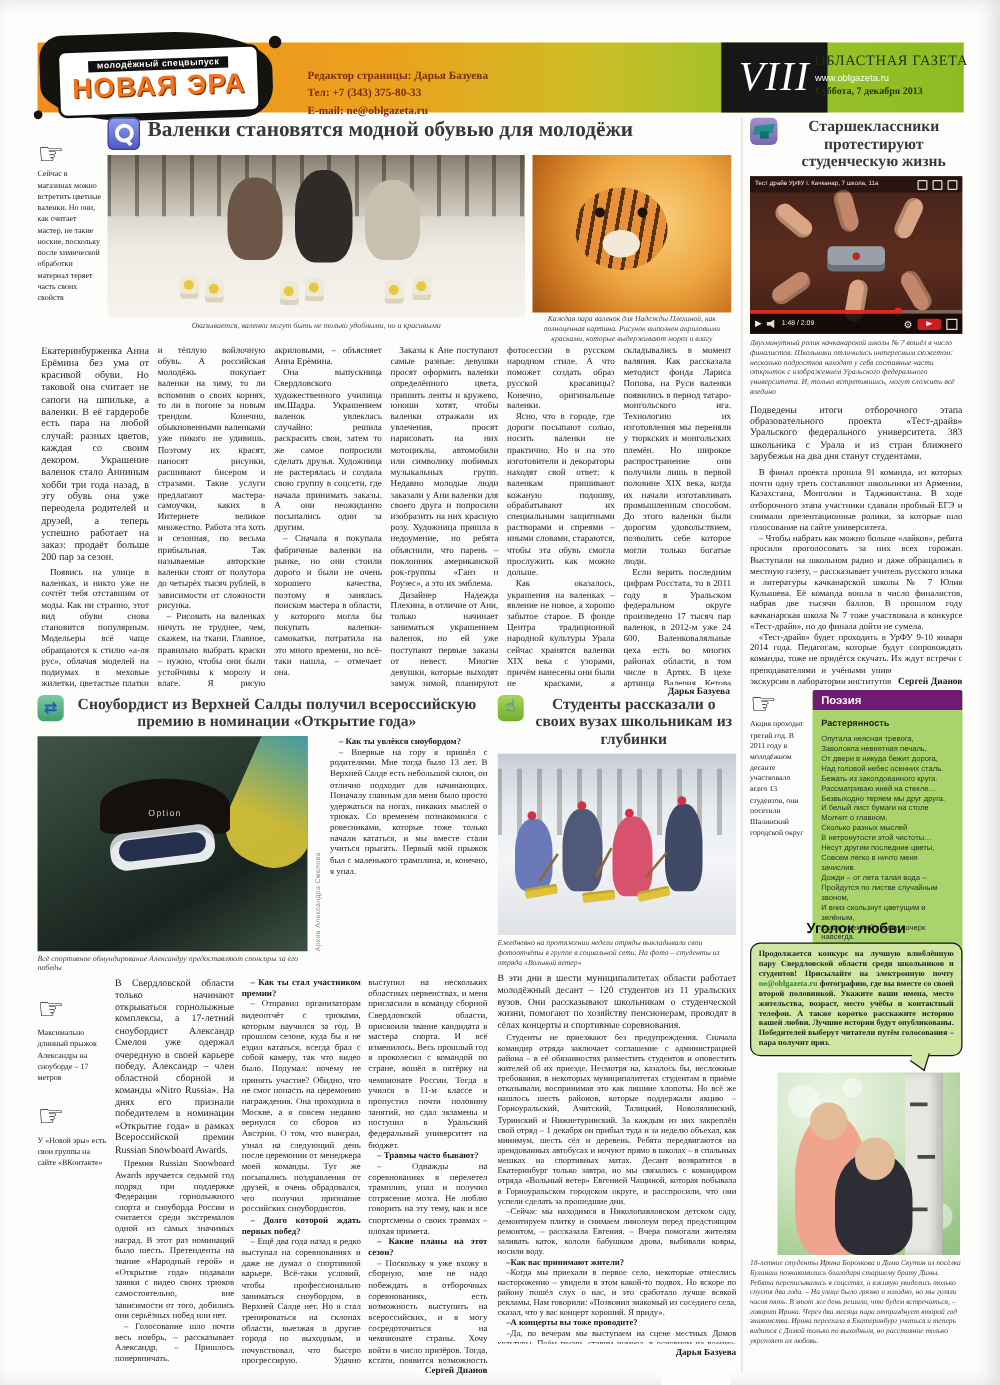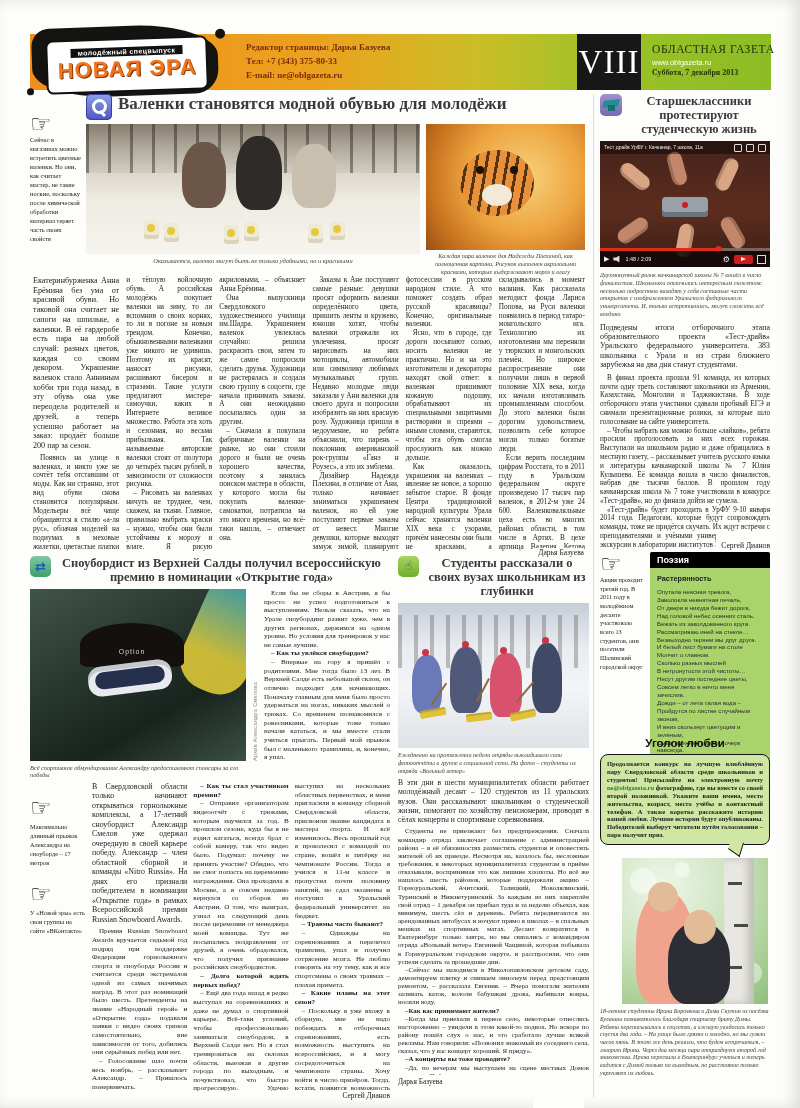--- a/index.html
+++ b/index.html
@@ -12,35 +12,35 @@
   .splat{position:absolute;left:2px;top:-8px;width:186px;height:70px;background:#151310;
          border-radius:18px 46% 24px 42%;transform:rotate(-2deg);}
   .splat:before{content:"";position:absolute;right:-8px;top:6px;width:10px;height:10px;border-radius:50%;background:#151310;}
   .splat:after{content:"";position:absolute;left:-6px;bottom:4px;width:7px;height:7px;border-radius:50%;background:#151310;}
   .logo-box{position:absolute;left:16px;top:4px;width:158px;height:50px;background:#fff;border:2px solid #111;
             border-radius:7px;transform:rotate(-2deg);text-align:center;}
   .logo-over{display:inline-block;background:#111;color:#fff;font-family:"Liberation Sans",sans-serif;
              font-size:7px;font-weight:bold;padding:1px 7px;margin-top:2px;letter-spacing:.4px;}
   .logo-title{color:#f4741d;font-family:"Liberation Sans",sans-serif;font-weight:bold;font-size:22px;
               letter-spacing:1px;line-height:1;text-shadow:1px 1px 0 #7a3a07;}
-  .editor{position:absolute;left:216px;top:7px;color:#7a2c0e;font-weight:bold;font-size:9px;line-height:1.55;}
-  .pnum{position:absolute;left:547px;top:0;width:64px;height:56px;background:#171717;color:#fff;
-        font-size:33px;text-align:center;line-height:56px;letter-spacing:1px;}
+  .editor{position:absolute;left:216px;top:20px;color:#7a2c0e;font-weight:bold;font-size:9px;line-height:1.55;}
+  .pnum{position:absolute;left:547px;top:0;width:85px;height:56px;background:#171717;color:#fff;
+        font-size:33px;text-align:center;line-height:56px;letter-spacing:1px;font-style:italic;}
   .paper{position:absolute;left:622px;top:8px;width:140px;line-height:1.35;}
   .pt{font-size:11.5px;letter-spacing:.6px;color:#20300d;}
   .ps{font-size:7.5px;color:#fff;font-family:"Liberation Sans",sans-serif;}
   .pd{font-size:8px;font-weight:bold;color:#26330f;}
   
   .hl{display:flex;align-items:flex-start;gap:6px;font-weight:bold;color:#3a3a3a;}
   .hl .t{line-height:1.12;text-align:center;}
   .cap{font-style:italic;color:#3f3f3f;}
   .lead{font-weight:normal;text-align:justify;}
   .para{margin:0;text-indent:7px;text-align:justify;}
   .q{font-weight:bold;}
-  .byline{font-weight:normal;}
+  .byline{font-weight:bold;text-align:right;}
   .mnote{font-size:6.4px;line-height:1.4;color:#222;}
   .hand{font-size:24px;line-height:1;color:#111;}
   .vert{writing-mode:vertical-rl;transform:rotate(180deg);font-size:5.5px;color:#8a8a8a;
         font-family:"Liberation Sans",sans-serif;letter-spacing:.3px;}
   .vrule{position:absolute;left:593px;top:94px;height:1004px;border-left:1px solid #e0ddd6;}
   
   .icsq{flex:0 0 auto;border-radius:5px;position:relative;}
   .ic-mag{width:26px;height:26px;background:linear-gradient(180deg,#8fa0ea,#4d55c6);box-shadow:inset 0 0 0 1px #3a3f9e;}
   .ic-mag .lens{position:absolute;left:6px;top:5px;width:9px;height:9px;border:3px solid #fff;border-radius:50%;}
   .ic-mag .hdl{position:absolute;left:15px;top:16px;width:3px;height:7px;background:#fff;transform:rotate(-45deg);}
@@ -136,21 +136,21 @@
   .td-cap{margin-top:4px;font-size:6.2px;line-height:1.25;}
   .td-lead{margin-top:5px;font-size:7.9px;line-height:1.2;}
   .td-body{margin-top:4px;font-size:7.2px;line-height:1.22;max-height:188px;overflow:hidden;}
   .td-bywrap{position:absolute;right:0;bottom:0;background:#fdfdfb;padding-left:5px;}
   .td .byline{font-size:7.6px;}
   
   .po{position:absolute;left:600px;top:552px;width:170px;font-family:"Liberation Sans",sans-serif;}
   .po-row{display:flex;gap:6px;}
   .po-marg{flex:0 0 44px;font-family:"Liberation Serif",serif;}
   .po-box{flex:1;background:#a9d36b;border-radius:2px;overflow:hidden;}
-  .po-head{background:#000000;color:#fff;font-weight:bold;font-size:9px;padding:3px 7px;}
+  .po-head{background:#701a75;color:#fff;font-weight:bold;font-size:9px;padding:3px 7px;}
   .po-in{padding:6px 7px 7px;}
   .po-title{font-weight:bold;font-size:7.3px;margin-bottom:5px;color:#222;}
   .pl{font-size:6.1px;line-height:1.3;color:#2b2b2b;}
   .po-auth{font-weight:bold;font-size:6.5px;text-align:right;margin-top:5px;color:#222;}
   .po-foot{font-weight:bold;font-size:7.2px;text-align:right;margin-top:7px;line-height:1.35;color:#222;}
   
   .lv{position:absolute;left:600px;top:737px;width:170px;}
   .lv-title{font-family:"Liberation Sans",sans-serif;font-weight:bold;font-size:11.5px;color:#111;text-align:center;}
   .bub{position:relative;margin-top:5px;background:#cfe6a4;border:1.5px solid #141414;border-radius:8px;
        padding:5px 6px;font-size:6.5px;font-weight:bold;line-height:1.22;text-align:justify;}
@@ -259,21 +259,20 @@
     </div>
     <div class="sb-top">
       <div class="ph-snow">
         <div class="board"></div>
         <div class="helm">Option</div>
         <div class="gog"></div>
       </div>
       <div class="sb-credit vert">Архив Александра Смелова</div>
       <div class="sb-side">
         <div>
-            <p class="para">Если бы не сборы в Австрии, я бы просто не успел подготовиться к выступлениям. Нельзя сказать, что на Урале сноубординг развит хуже, чем в других регионах, держимся на одном уровне. Но условия для тренировок у нас не самые лучшие.</p>
             <p class="para q">– Как ты увлёкся сноубордом?</p>
             <p class="para">– Впервые на гору я пришёл с родителями. Мне тогда было 13 лет. В Верхней Салде есть небольшой склон, он отлично подходит для начинающих. Поначалу главным для меня было просто удержаться на ногах, никаких мыслей о трюках. Со временем познакомился с ровесниками, которые тоже только начали кататься, и мы вместе стали учиться прыгать. Первый мой прыжок был с маленького трамплина, и, конечно, я упал.</p>
           </div>
       </div>
     </div>
     <div class="cap sb-cap">Всё спортивное обмундирование Александру предоставляют спонсоры за его победы</div>
     <div class="sb-flow">
       <div class="sb-marg">
         <div class="hand">☞</div>
         <div class="mnote">Максимально длинный прыжок Александра на сноуборде – 17 метров</div>

